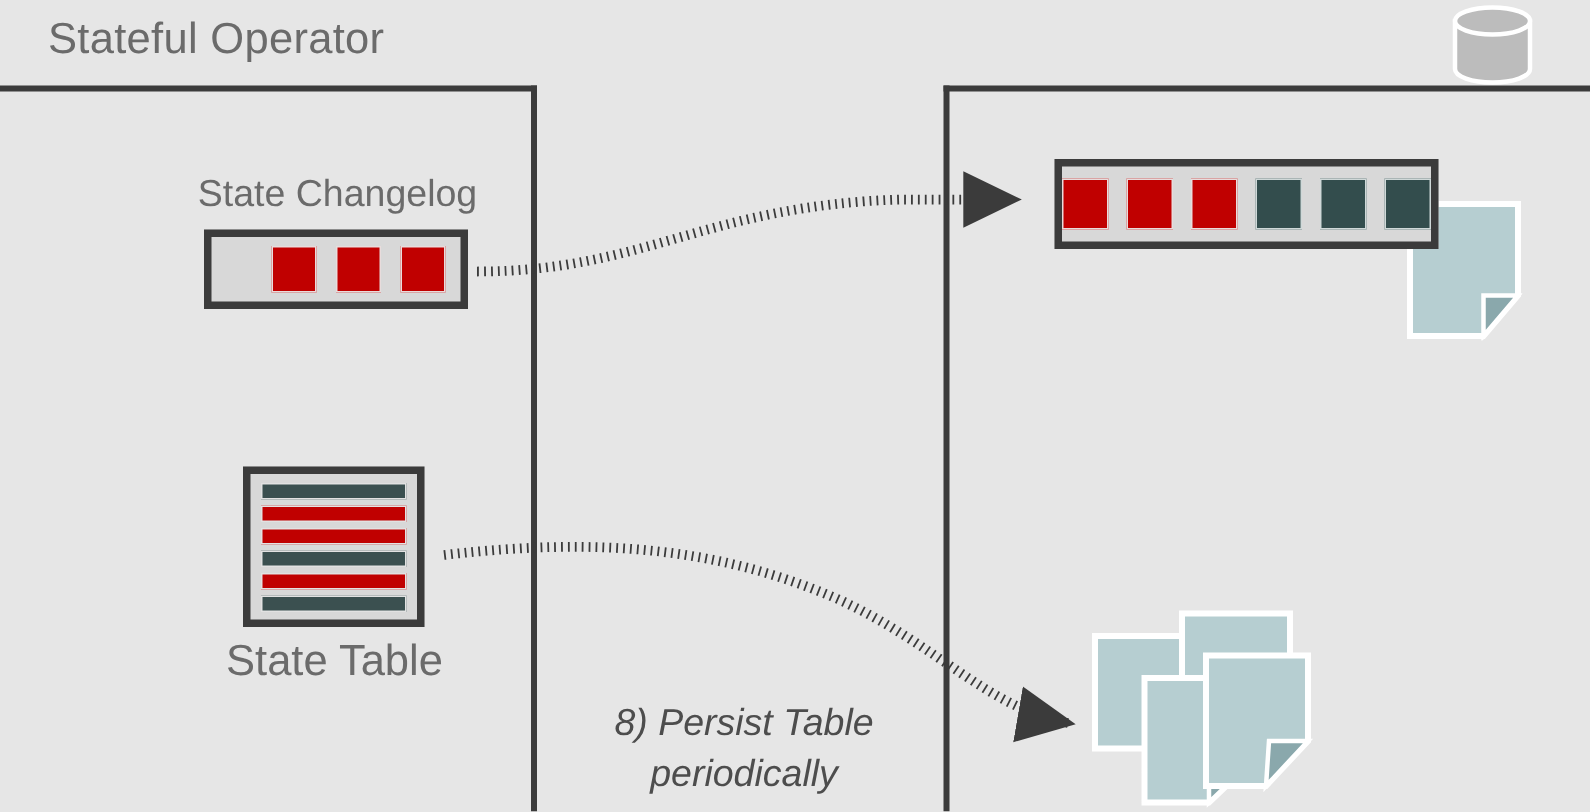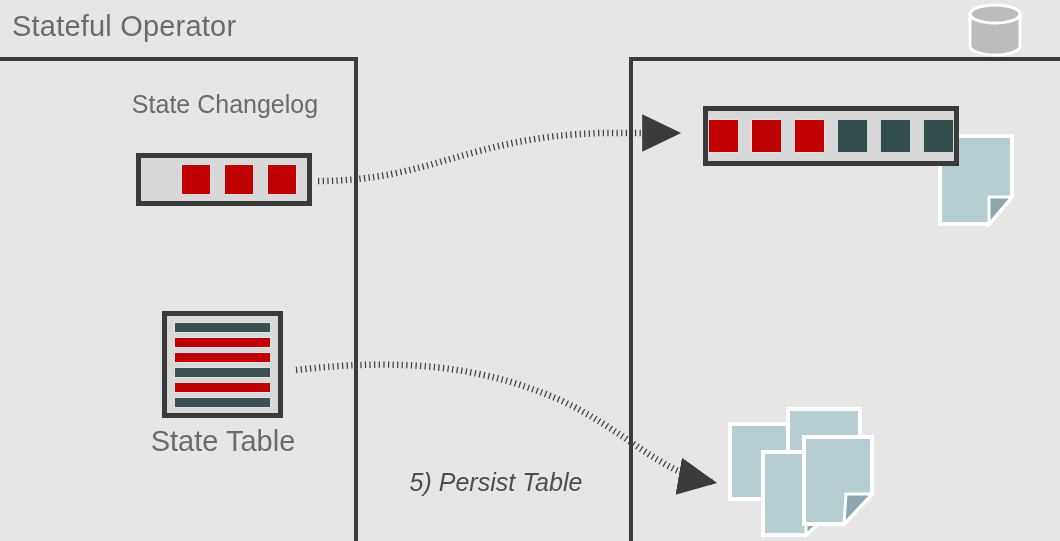--- a/index.html
+++ b/index.html
@@ -17,20 +17,21 @@
   }
 
   
   .panel-title {
     position: absolute;
     color: #6b6b6b;
     font-size: 29px;
     font-weight: 300;
     letter-spacing: 0.2px;
     white-space: nowrap;
+    margin-left: 20px;
   }
   #title-left  { left: 12px;  top: 10px; }
   #title-right { left: 678px; top: 10px; }
 
   
   #db-icon {
     position: absolute;
     left: 966px;
     top: 3px;
     width: 58px;
@@ -53,21 +54,21 @@
     position: absolute;
     box-sizing: border-box;
     border: 5px solid #3b3b3b;
     background: #d8d8d8;
   }
 
   
   #label-changelog {
     position: absolute;
     left: 125px;
-    top: 90px;
+    top: 115px;
     width: 200px;
     text-align: center;
     color: #6b6b6b;
     font-size: 25px;
     font-weight: 300;
     white-space: nowrap;
   }
   #changelog-box {
     left: 136px;
     top: 153px;
@@ -215,21 +216,22 @@
     <path d="M62 5 L134 5 L134 87 L62 87 Z" fill="#b6ced1" stroke="#ffffff" stroke-width="4"></path>
 
     <path d="M37 48 L102 48 L102 110 L80 131 L37 131 Z" fill="#b6ced1" stroke="#ffffff" stroke-width="4"></path>
     <path d="M102 110 L80 131 L80 110 Z" fill="#8aa8ac" stroke="#ffffff" stroke-width="3"></path>
 
     <path d="M78 33 L146 33 L146 90 L118 120 L78 120 Z" fill="#b6ced1" stroke="#ffffff" stroke-width="4"></path>
     <path d="M146 90 L118 120 L120 90 Z" fill="#8aa8ac" stroke="#ffffff" stroke-width="3"></path>
   </svg>
 
   <div id="caption">
-    <div>5) Persist Table</div>
+    <div>8) Persist Table</div>
+    <div>periodically</div>
   </div>
 
   <svg id="arrows" viewBox="0 0 1060 541">
     <defs>
       <marker id="arrowhead" markerWidth="7" markerHeight="7" refX="5.2" refY="3.3" orient="auto" markerUnits="strokeWidth">
         <path d="M0,0.4 L6,3.3 L0,6.2 Z" fill="#3b3b3b"></path>
       </marker>
     </defs>
 
     <path d="M318 181 C 430 181, 470 137, 600 133 L 676 133" fill="none" stroke="#3b3b3b" stroke-width="6.5" stroke-linecap="butt" stroke-dasharray="1.2 3.4" marker-end="url(#arrowhead)"></path>

